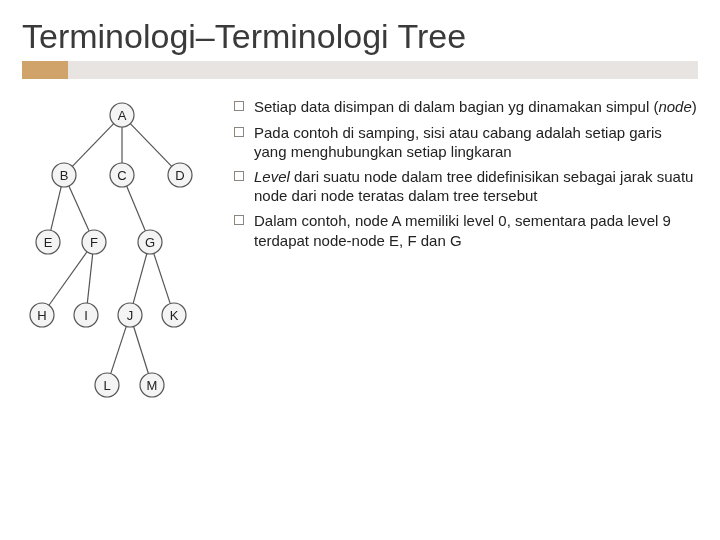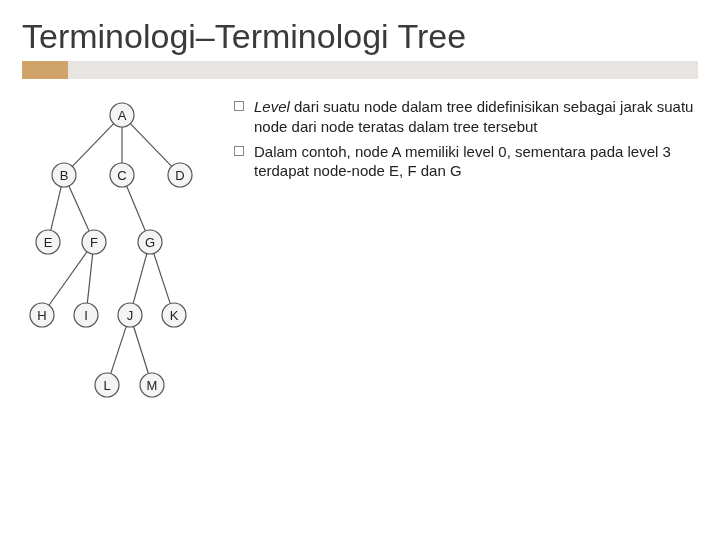--- a/index.html
+++ b/index.html
@@ -146,22 +146,30 @@
           <circle cx="85" cy="288" r="12"></circle>
           <text x="85" y="288">L</text>
           <circle cx="130" cy="288" r="12"></circle>
           <text x="130" y="288">M</text>
         </svg>
     </div>
     <div class="text-col">
       <ul class="bullets">
           <li>
             <span class="bullet-marker"></span>
+            <span class="bullet-text">Setiap data disimpan di dalam bagian yg dinamakan simpul (<i>node</i>)</span>
+          </li>
+          <li>
+            <span class="bullet-marker"></span>
+            <span class="bullet-text">Pada contoh di samping, sisi atau cabang adalah setiap garis yang menghubungkan setiap lingkaran</span>
+          </li>
+          <li>
+            <span class="bullet-marker"></span>
             <span class="bullet-text"><i>Level</i> dari suatu node dalam tree didefinisikan sebagai jarak suatu node dari node teratas dalam tree tersebut</span>
           </li>
           <li>
             <span class="bullet-marker"></span>
-            <span class="bullet-text">Dalam contoh, node A memiliki level 0, sementara pada level 3 terdapat node-node E, F dan G</span>
+            <span class="bullet-text">Dalam contoh, node A memiliki level 0, sementara pada level 9 terdapat node-node E, F dan G</span>
           </li>
         </ul>
     </div>
   </div>
 </div>
 
 </body></html>

